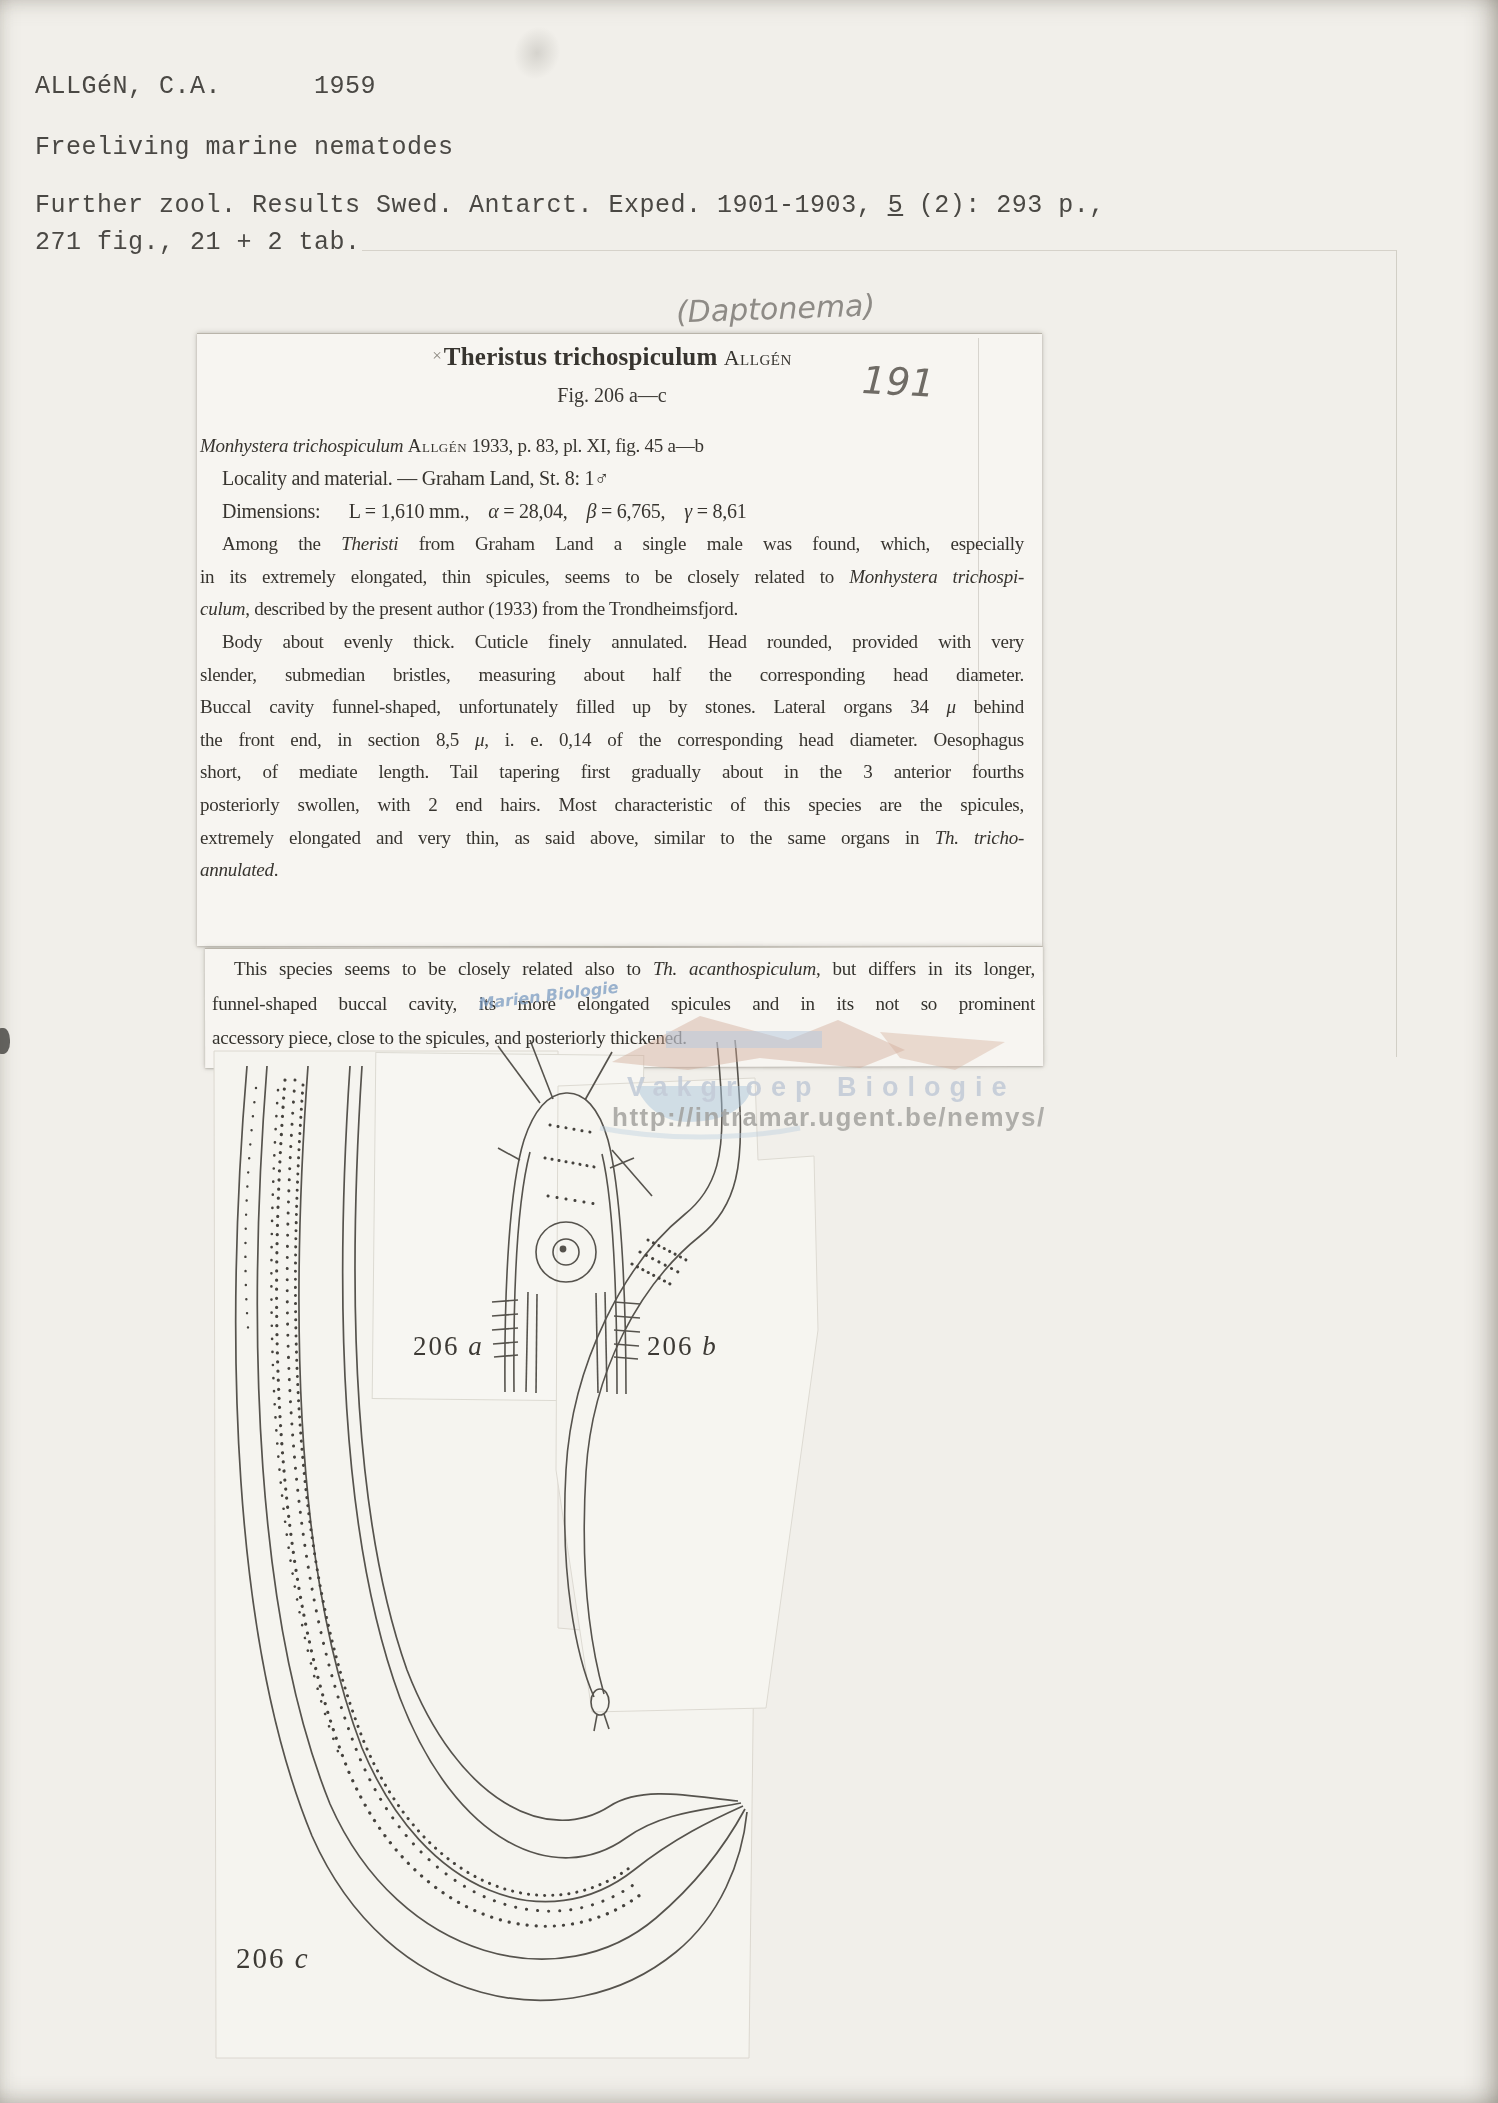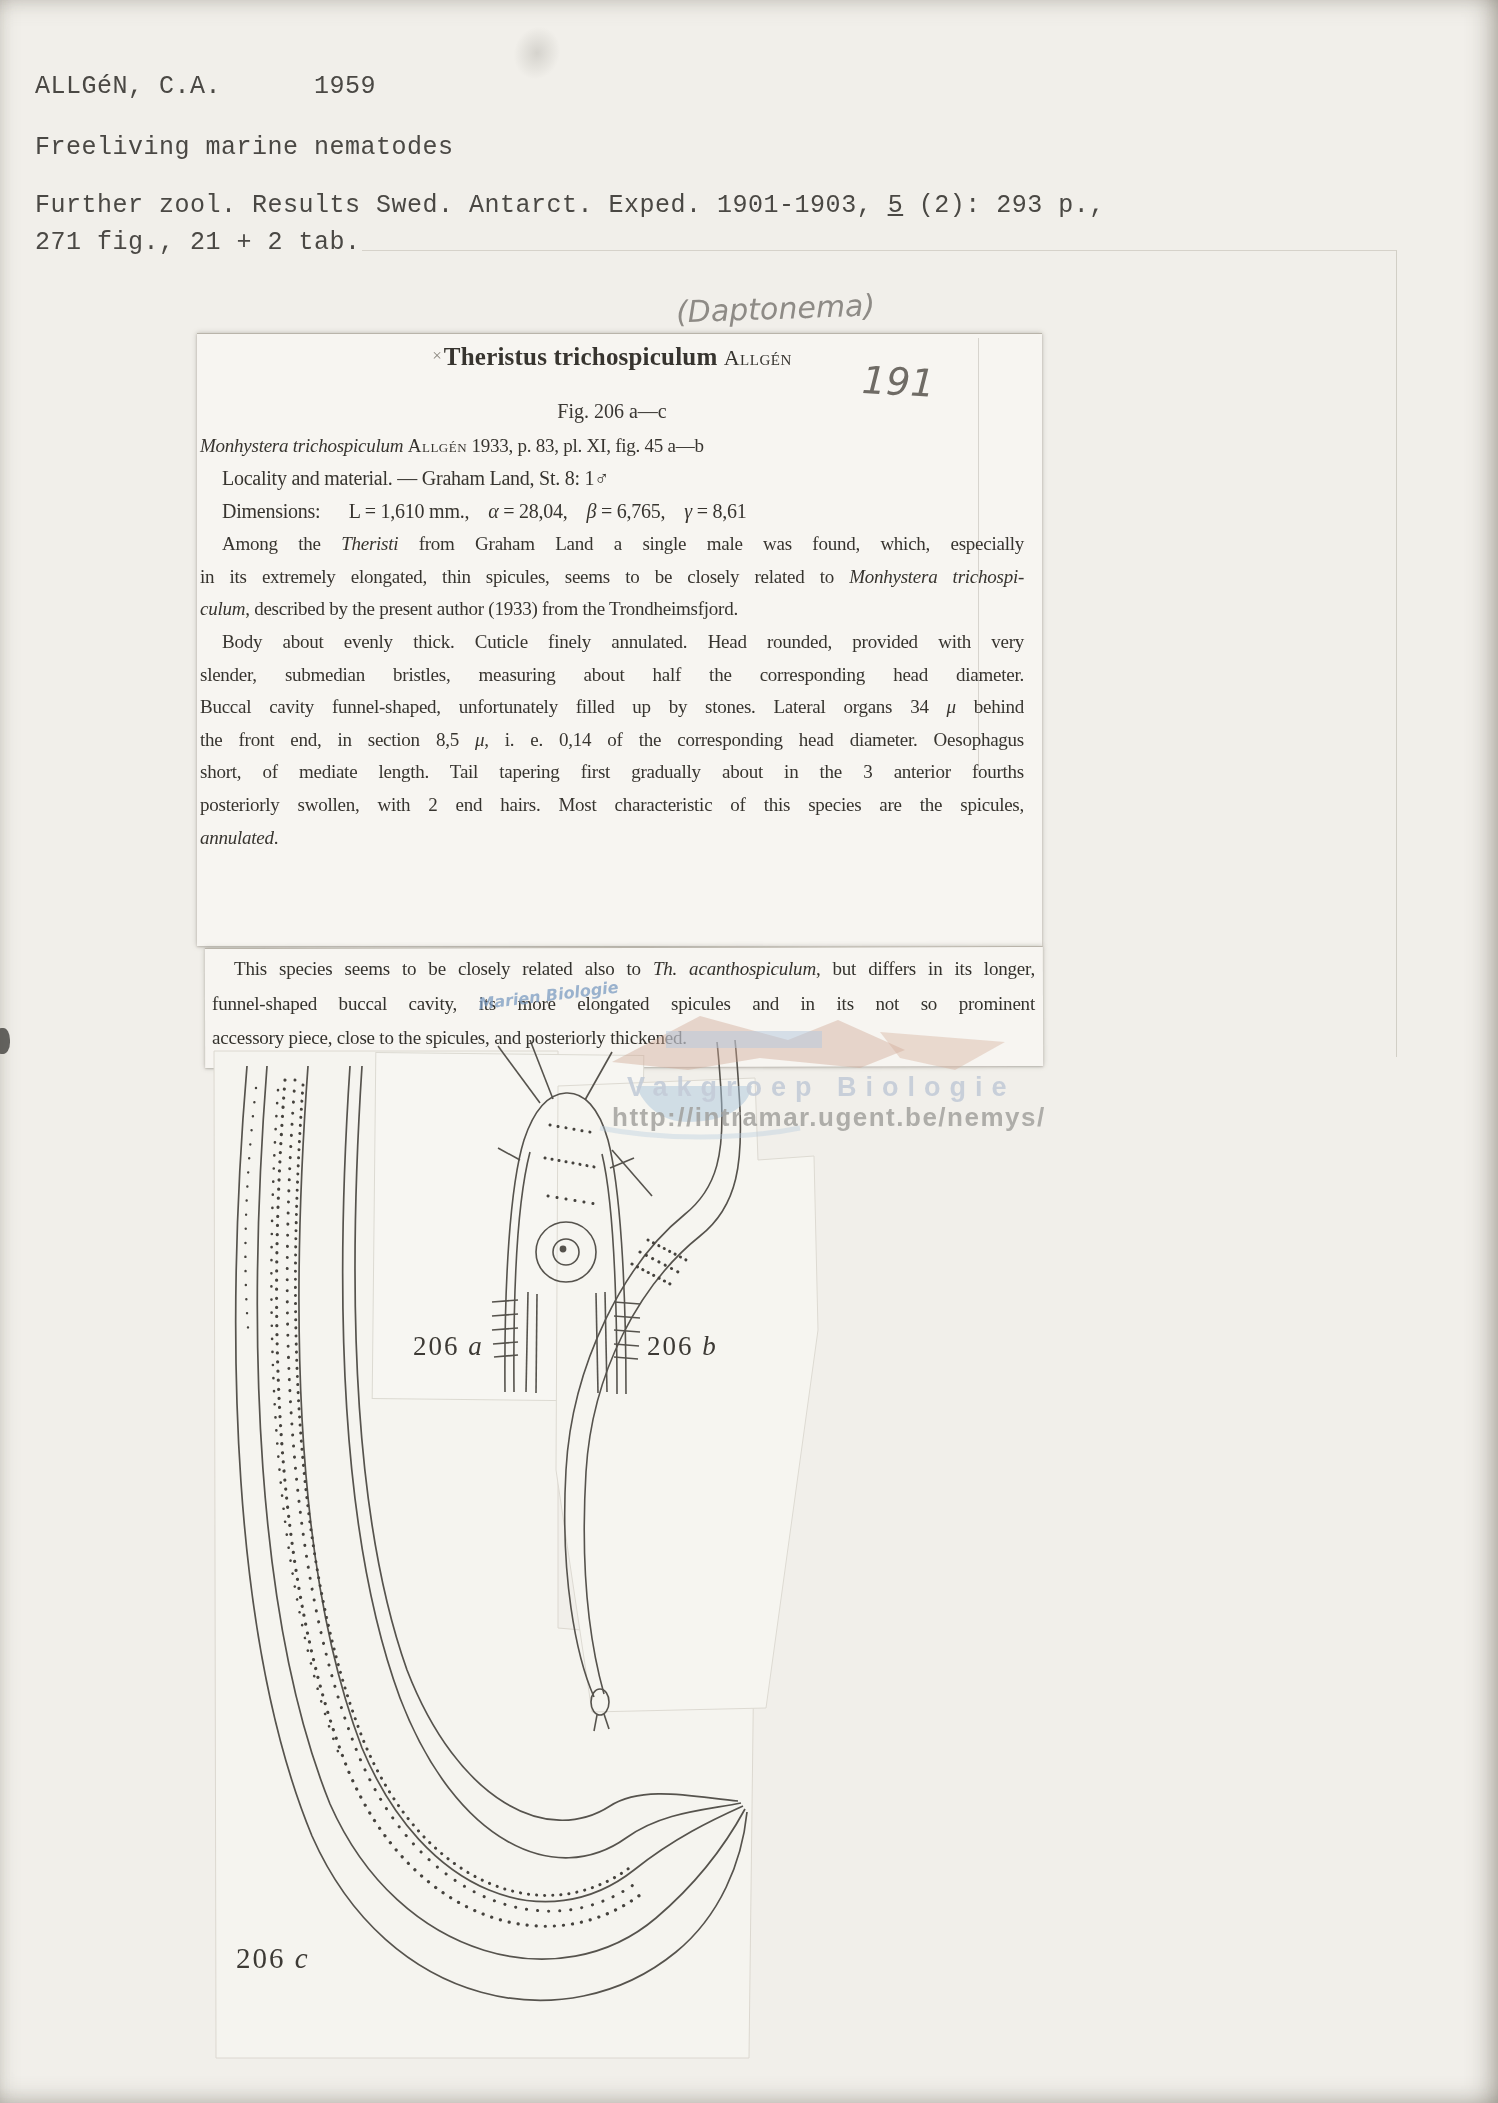--- a/index.html
+++ b/index.html
@@ -160,40 +160,41 @@
       <path d="M648,1240 L690,1262" stroke-width="3" stroke-dasharray="0.1 6"></path>
       <path d="M640,1252 L682,1274" stroke-width="3" stroke-dasharray="0.1 7"></path>
       <path d="M632,1264 L674,1286" stroke-width="3" stroke-dasharray="0.1 6"></path>
     </g>
   </svg>
 
   <div class="abs title-line" style="left:200px;top:343px;">
     <span class="title-mark">×</span><b>Theristus trichospiculum</b>
     <span class="sc" style="font-size:22px;">Allgén</span>
   </div>
-  <div class="abs figref" style="left:200px;top:400px;">Fig. 206 a—c</div>
+  <div class="abs figref" style="left:200px;top:384px;">Fig. 206 a—c</div>
   <div class="abs hand" style="left:862px;top:360px;font-size:38px;color:#6f6b65;transform:rotate(3deg);">191</div>
 
   <div class="abs tx" style="left:200px;top:430px;width:824px;"><i>Monhystera trichospiculum</i> <span class="sc">Allgén</span> 1933, p. 83, pl. XI, fig. 45 a—b</div>
   <div class="abs tx" style="left:222px;top:462px;width:800px;font-size:20px;">Locality and material. — Graham Land, St. 8: 1♂</div>
   <div class="abs tx" style="left:222px;top:495px;width:800px;font-size:20px;white-space:pre;">Dimensions:      L = 1,610 mm.,    <i>α</i> = 28,04,    <i>β</i> = 6,765,    <i>γ</i> = 8,61</div>
 
   <div class="abs" style="left:200px;top:528px;width:824px;">
     <div class="tx j ind">Among the <i>Theristi</i> from Graham Land a single male was found, which, especially</div>
     <div class="tx j">in its extremely elongated, thin spicules, seems to be closely related to <i>Monhystera trichospi-</i></div>
     <div class="tx"><i>culum</i>, described by the present author (1933) from the Trondheimsfjord.</div>
   </div>
 
   <div class="abs" style="left:200px;top:626px;width:824px;">
     <div class="tx j ind">Body about evenly thick. Cuticle finely annulated. Head rounded, provided with very</div>
     <div class="tx j">slender, submedian bristles, measuring about half the corresponding head diameter.</div>
     <div class="tx j">Buccal cavity funnel-shaped, unfortunately filled up by stones. Lateral organs 34 <i>μ</i> behind</div>
     <div class="tx j">the front end, in section 8,5 <i>μ</i>, i. e. 0,14 of the corresponding head diameter. Oesophagus</div>
     <div class="tx j">short, of mediate length. Tail tapering first gradually about in the 3 anterior fourths</div>
     <div class="tx j">posteriorly swollen, with 2 end hairs. Most characteristic of this species are the spicules,</div>
+    <div class="tx j">extremely elongated and very thin, as said above, similar to the same organs in <i>Th. tricho-</i></div>
     <div class="tx"><i>annulated</i>.</div>
   </div>
 
   <div class="abs" style="left:212px;top:952px;width:823px;">
     <div class="tx2 j ind">This species seems to be closely related also to <i>Th. acanthospiculum</i>, but differs in its longer,</div>
     <div class="tx2 j">funnel-shaped buccal cavity, its more elongated spicules and in its not so prominent</div>
     <div class="tx2">accessory piece, close to the spicules, and posteriorly thickened.</div>
   </div>
 
   <div class="abs figlabel" style="left:413px;top:1331px;font-size:27px;">206 <i>a</i></div>

